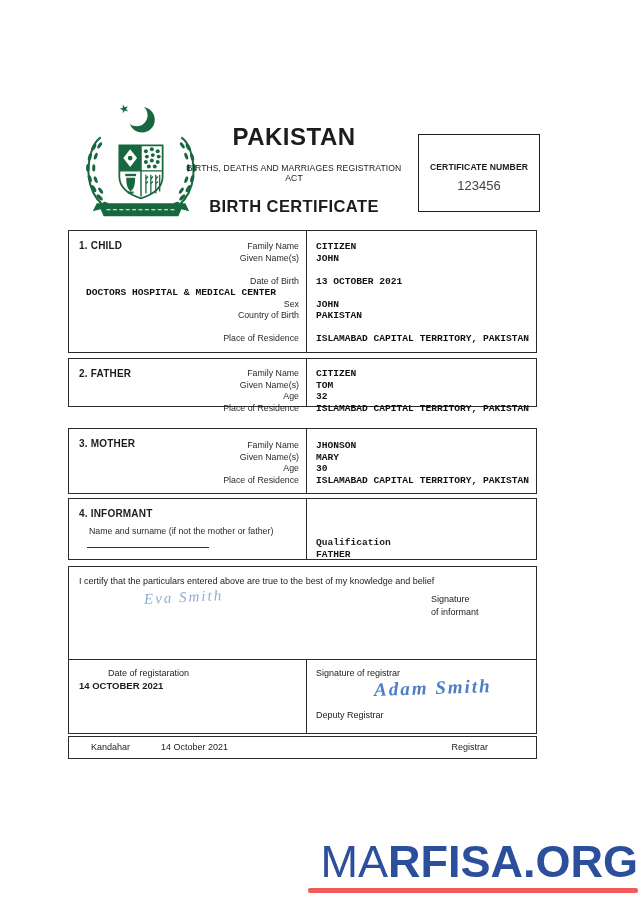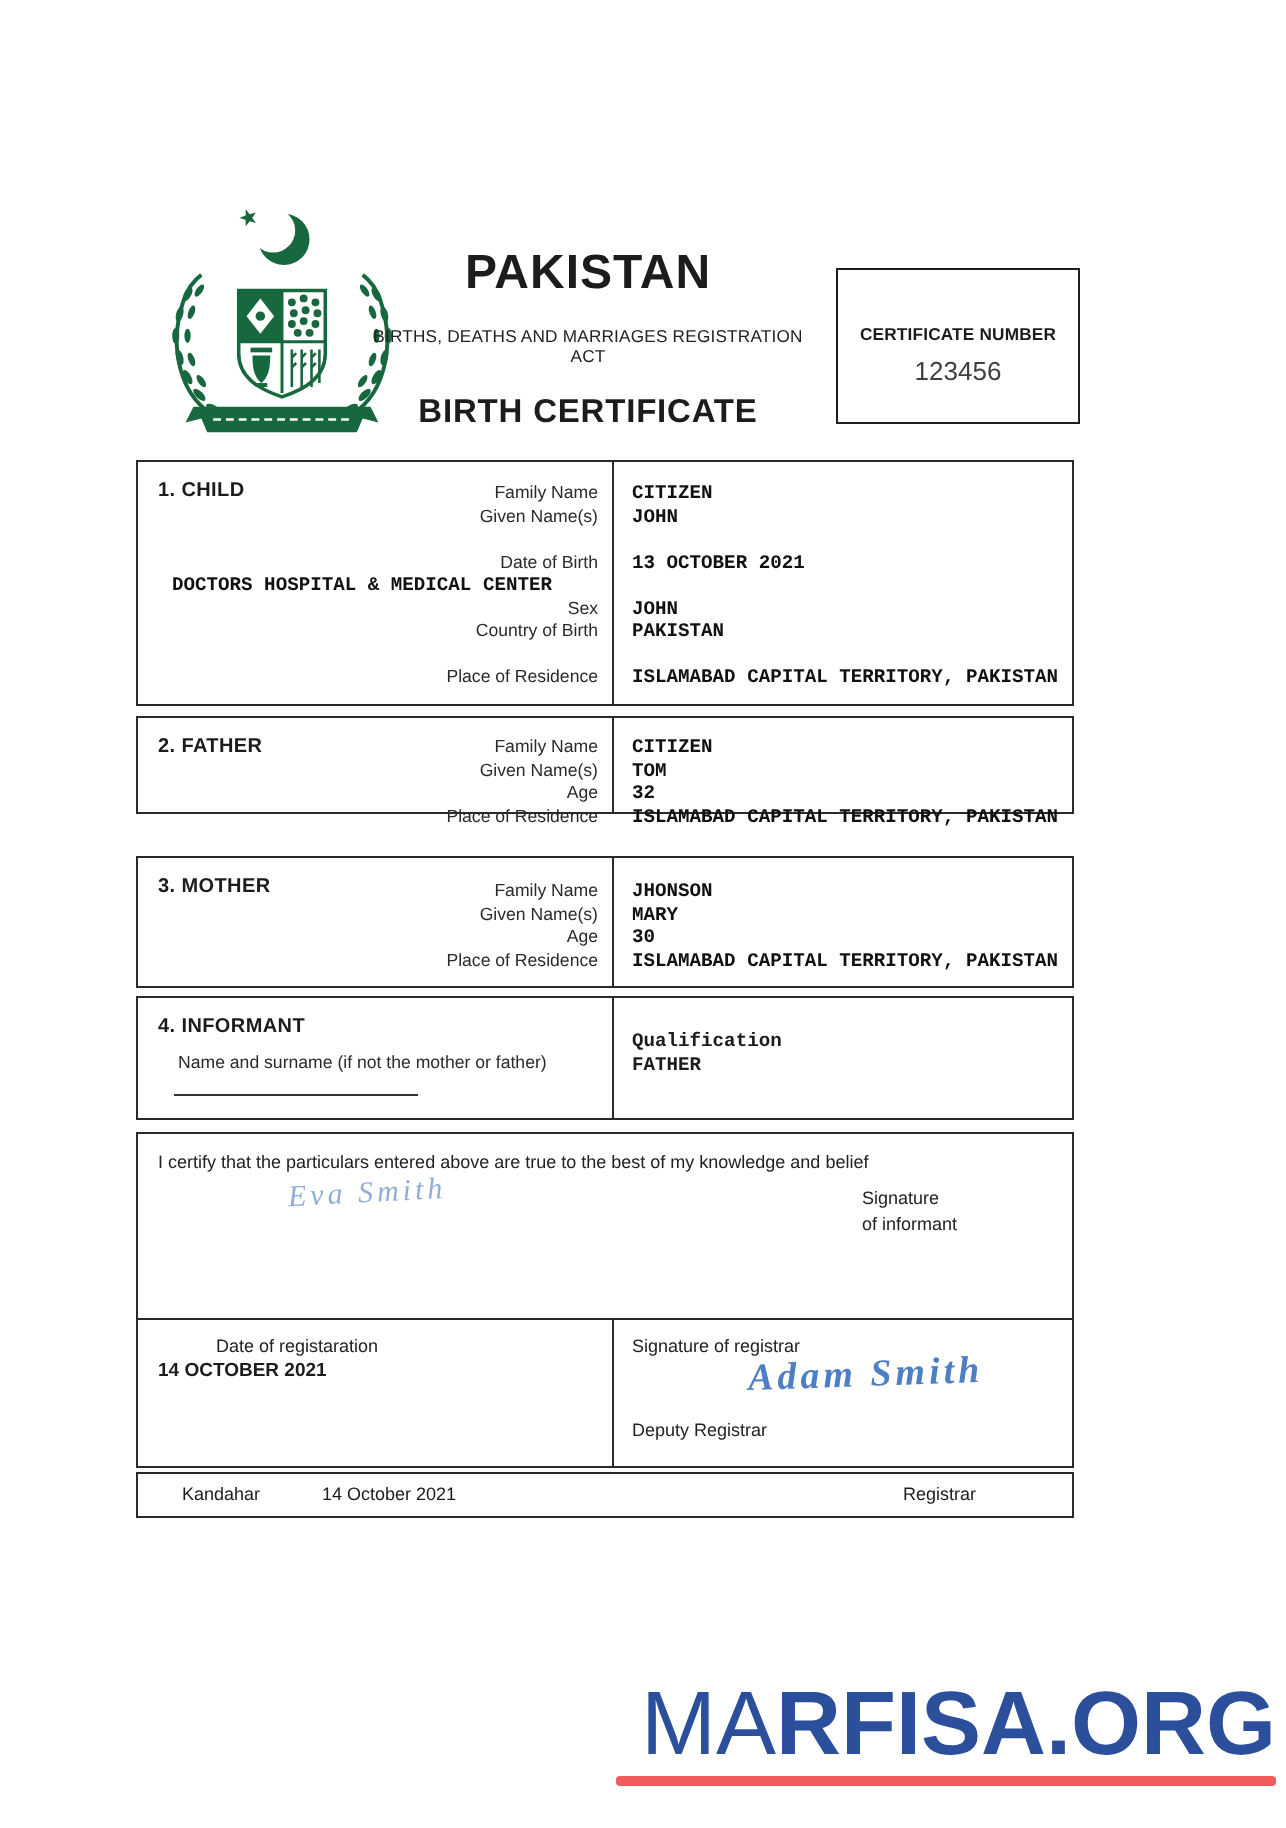--- a/index.html
+++ b/index.html
@@ -22,21 +22,21 @@
   .sec-title{position:absolute;left:10px;top:9px;font-size:10px;font-weight:bold;letter-spacing:.2px;}
   .rows{position:absolute;left:0;right:0;}
   .row{display:grid;grid-template-columns:230px 1fr;line-height:11.5px;}
   .row-gap{height:11.5px;}
   .lbl{text-align:right;font-size:8.8px;color:#2a2a2a;}
   .val{padding-left:17px;font-family:"Liberation Mono", monospace;font-weight:bold;
        font-size:9.6px;white-space:nowrap;color:#111;}
   
   .inf-name-label{position:absolute;left:20px;top:27px;font-size:8.8px;color:#2a2a2a;}
   .inf-blank{position:absolute;left:18px;top:48px;width:122px;border-bottom:1px solid #333;}
-  .inf-right{position:absolute;left:247px;top:16px;font-family:"Liberation Mono",monospace;
+  .inf-right{position:absolute;left:247px;top:38px;font-family:"Liberation Mono",monospace;
              font-weight:bold;font-size:9.6px;line-height:11.5px;}
   
   .certify-text{position:absolute;left:10px;top:9px;font-size:9px;color:#222;}
   .sig-informant{position:absolute;left:75px;top:22px;font-family:"Liberation Serif",serif;
                  font-style:italic;font-size:15px;color:#8fadd6;letter-spacing:2px;
                  transform:rotate(-3deg);}
   .sig-label{position:absolute;left:362px;top:26px;font-size:9px;line-height:12.5px;color:#222;}
   
   .reg-date-label{position:absolute;left:10px;top:8px;font-size:9px;color:#222;margin-left:29px;}
   .reg-date-value{position:absolute;left:10px;top:20px;font-size:9.5px;font-weight:bold;}

